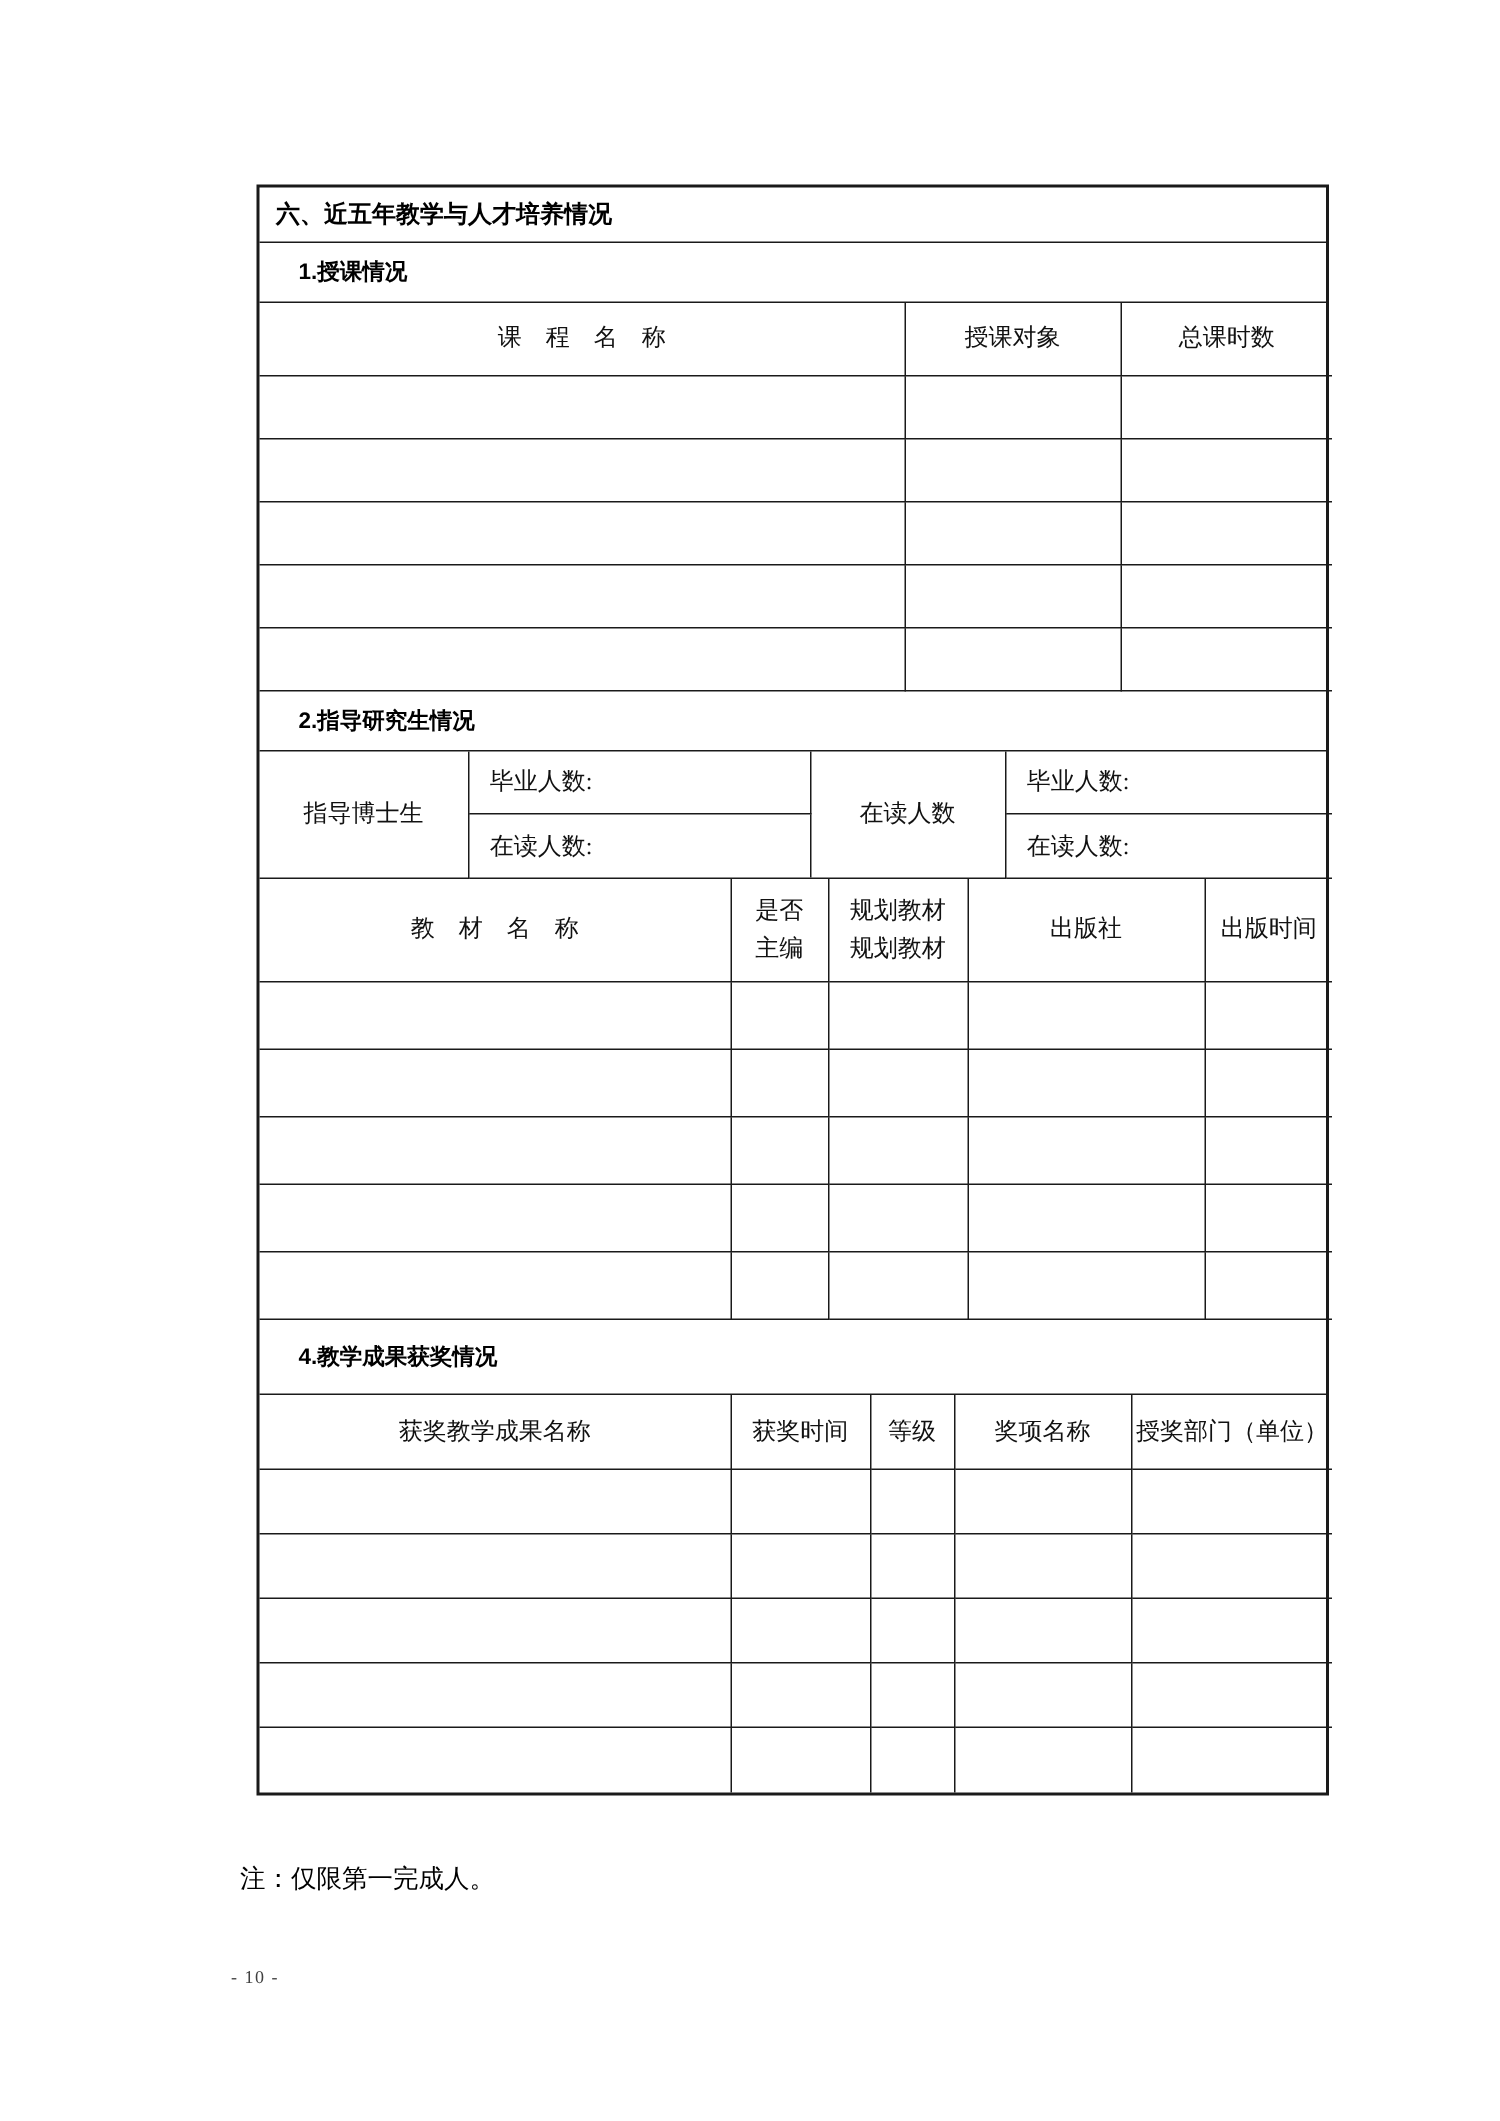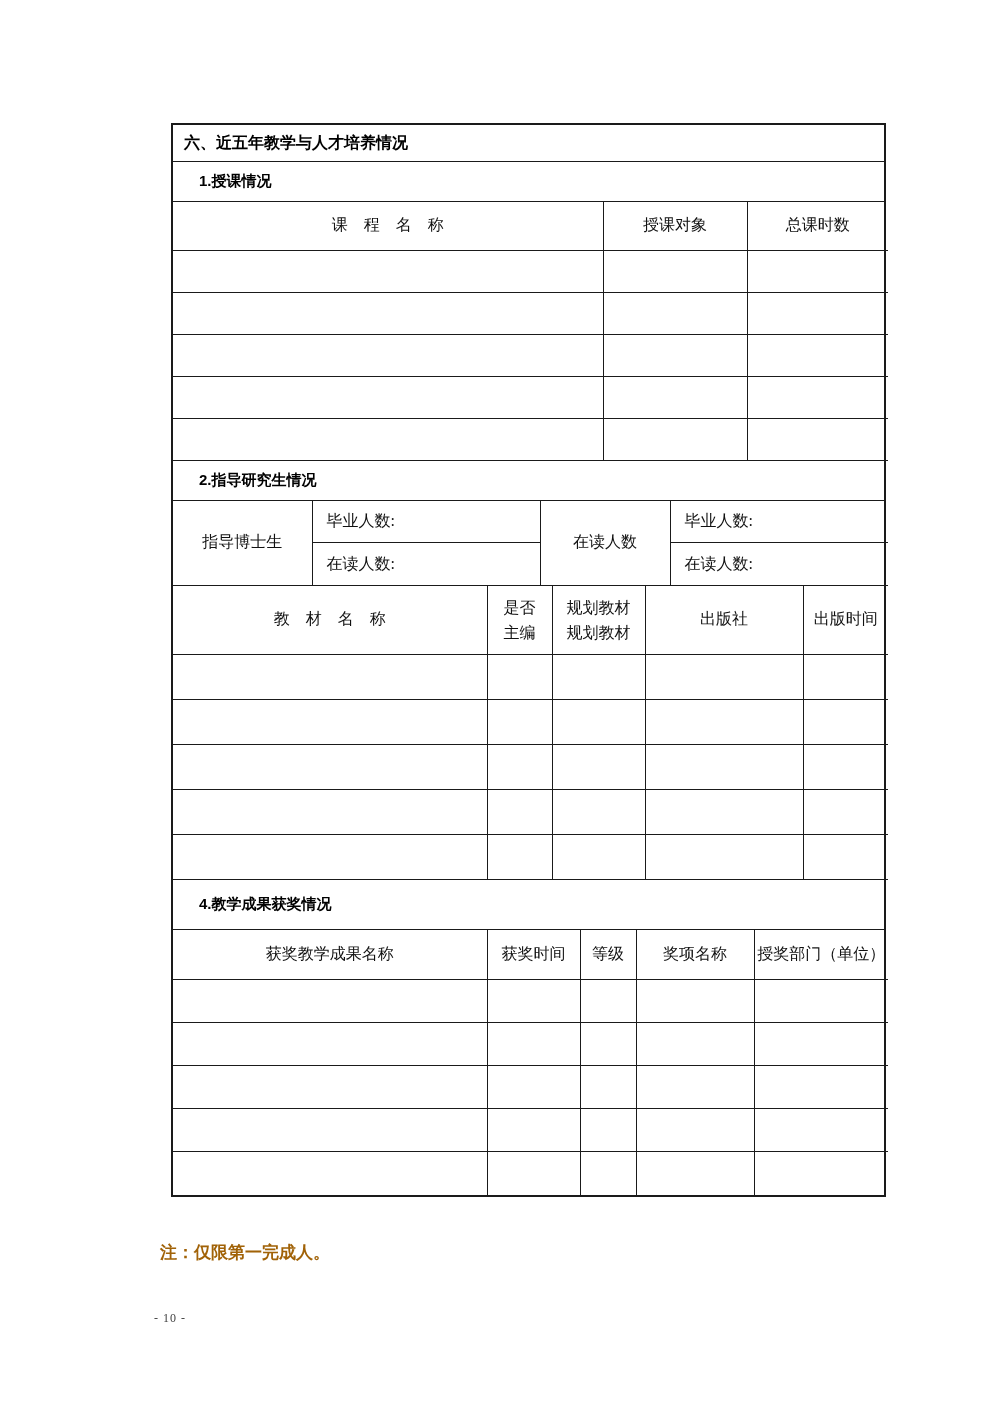--- a/index.html
+++ b/index.html
@@ -61,22 +61,21 @@
   .s2 .ra td { height: 42px; }
   .s2 .rb td { height: 43px; }
   .s3 .hdr td { height: 68px; }
   .s3 .empty td { height: 45px; }
   .s4 .hdr td { height: 50px; }
   .s4 .empty td { height: 43px; }
   .note {
     position: absolute;
     left: 160px; top: 1241px;
     font-size: 17px;
-    color: #a16207;
-    font-weight: bold;
+    color: #000000;
   }
   .pagenum {
     position: absolute;
     left: 154px; top: 1311px;
     font-size: 12px;
     color: #404040;
     letter-spacing: 1px;
   }
 </style>
 </head>

